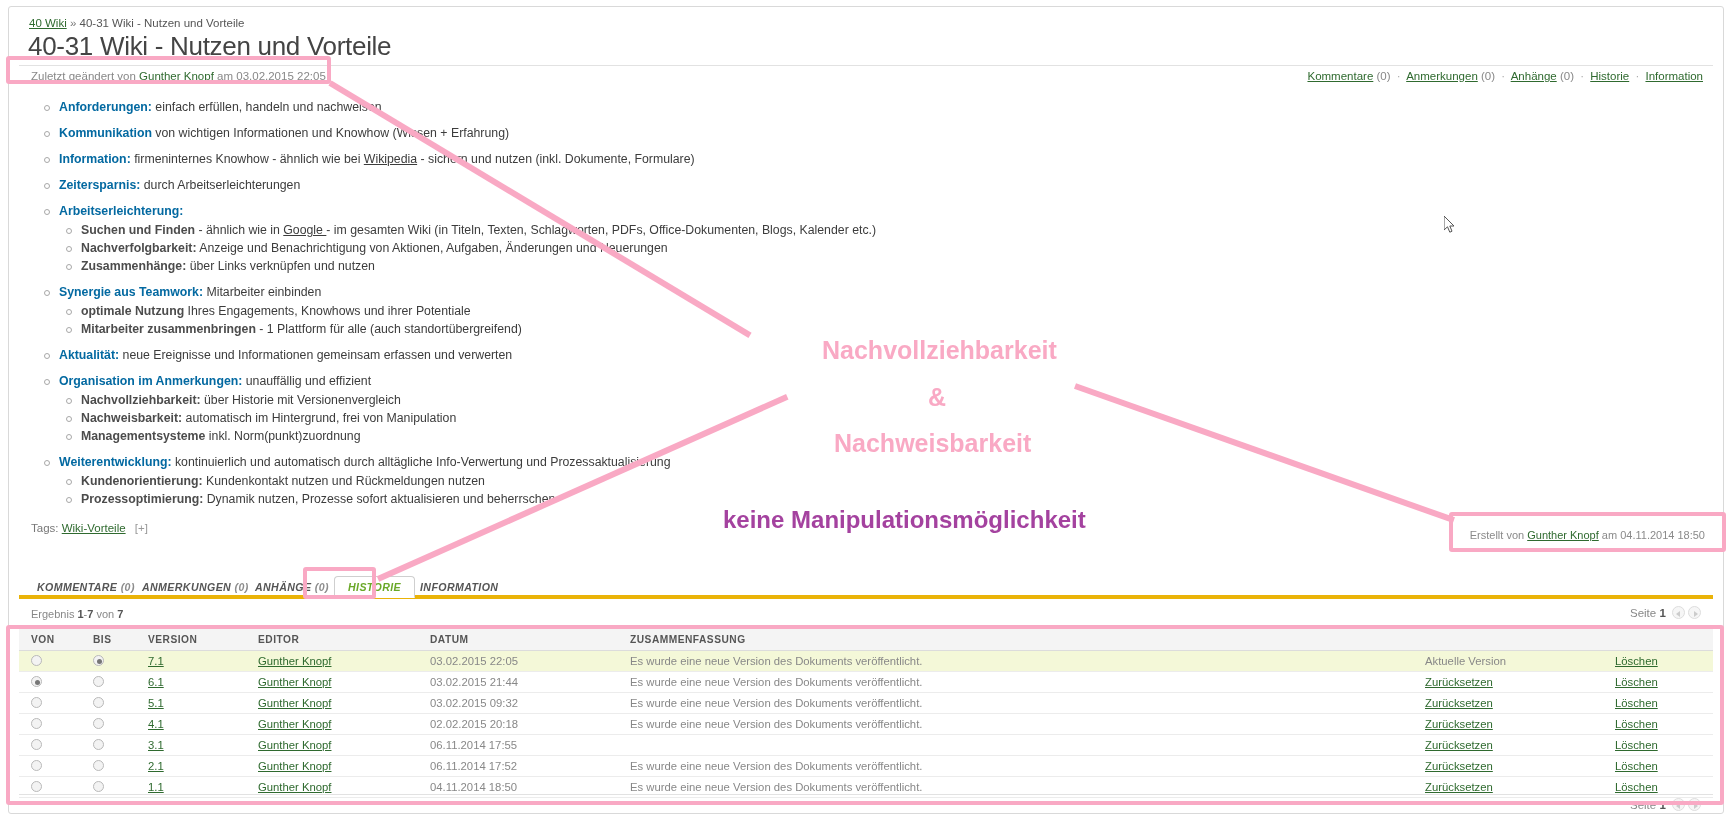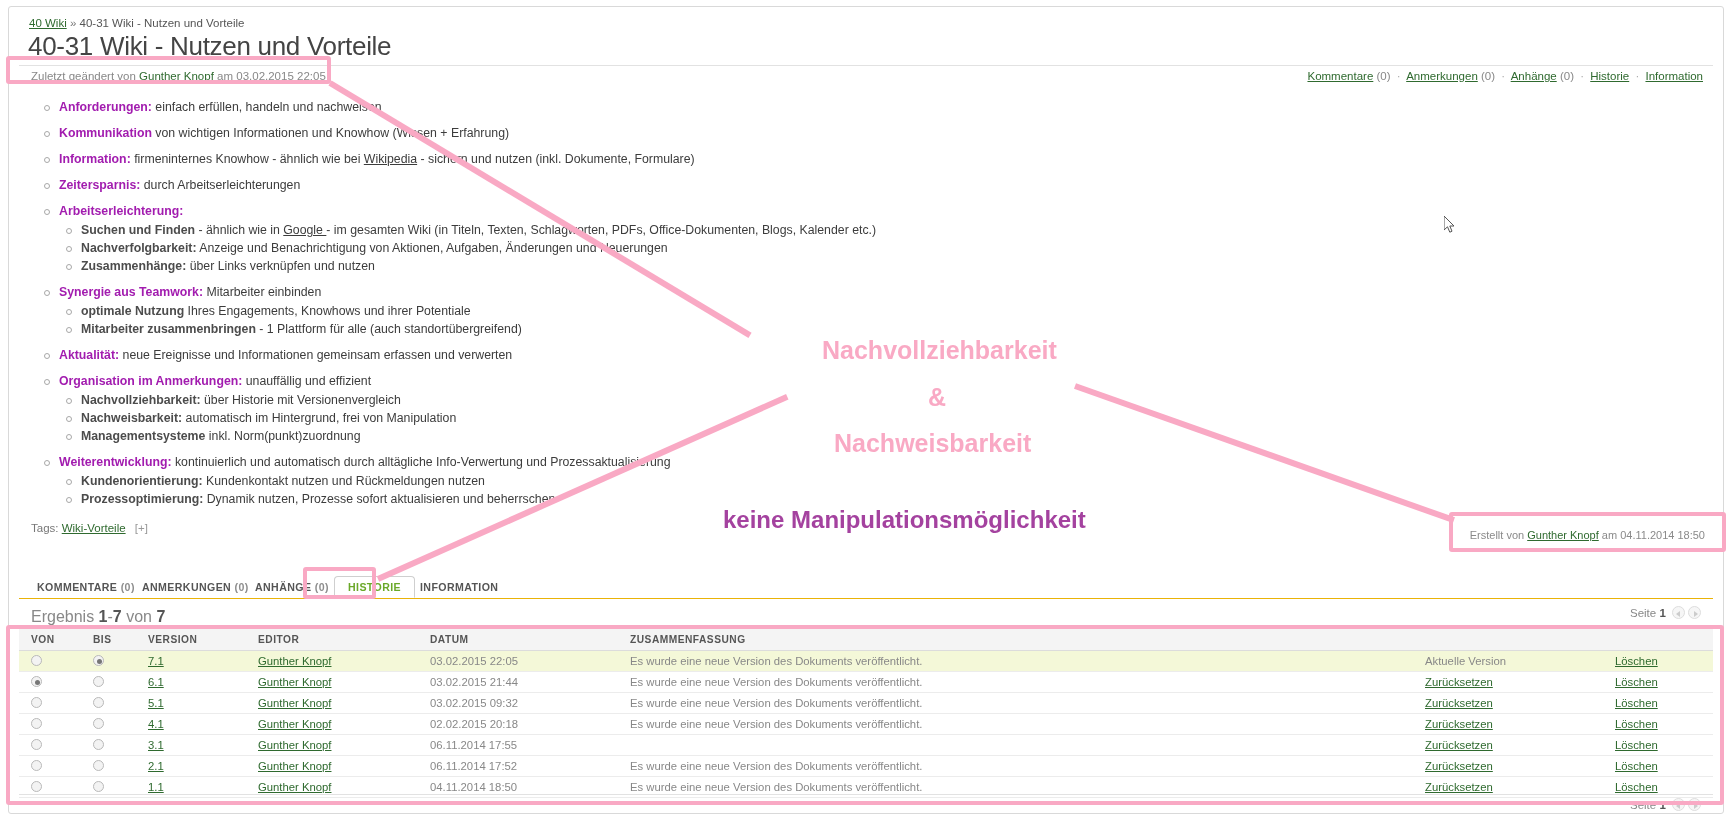--- a/index.html
+++ b/index.html
@@ -83,39 +83,40 @@
   ul.lvl2 { list-style: none; margin: 3px 0 0 0; padding: 0; }
   ul.lvl2 > li {
     position: relative; padding-left: 22px;
     line-height: 16px; margin-bottom: 2px;
   }
   ul.lvl2 > li::before {
     content: ""; position: absolute; left: 7px; top: 6px;
     width: 4px; height: 4px; border: 1px solid #a8a8a8;
     border-radius: 50%; background: #fff;
   }
-  .k1 { color: #a21caf; font-weight: bold; }
+  .k1 { color: #0369a1; font-weight: bold; }
   .k2 { color: #4c4c4c; font-weight: bold; }
   .content a { color: #3c3c3c; text-decoration: underline; }
   .nowrapline { white-space: nowrap; }
 
   
   .tags {
     position: absolute; left: 22px; top: 515px;
     font-size: 11.5px; color: #777;
     white-space: nowrap;
   }
   .tags a { color: #2f6a2f; text-decoration: underline; }
   .tags .plus { color: #999; padding-left: 6px; }
 
   
   .tabbar {
     position: absolute; left: 10px; top: 568px;
     width: 1694px; height: 24px;
-    border-bottom: 1px solid #eab308;
+    border-bottom: 4px solid #eab308;
+    font-style: italic;
   }
   .tab {
     position: absolute; top: 2px;
     font-size: 10.6px; font-weight: bold;
     letter-spacing: 0.4px;
     color: #555; white-space: nowrap;
     padding: 4px 8px;
   }
   .tab .cnt { color: #8d8d8d; font-weight: bold; }
   .tab.active {
@@ -128,21 +129,21 @@
   }
 
   
   .resultbar {
     position: absolute; left: 10px; top: 597px;
     width: 1694px; height: 24px;
     border-bottom: 1px solid #e2e2e2;
   }
   .result-text {
     position: absolute; left: 12px; top: 4px;
-    font-size: 16px; color: #888; white-space: nowrap;
+    font-size: 11px; color: #888; white-space: nowrap;
   }
   .result-text b { color: #555; }
   .pager {
     position: absolute; right: 12px; top: 2px;
     font-size: 11.5px; color: #888; white-space: nowrap; text-align: center;
   }
   .pager b { color: #555; }
   .pgbtn {
     display: inline-block; width: 13px; height: 13px;
     border: 1px solid #ddd; border-radius: 50%;

